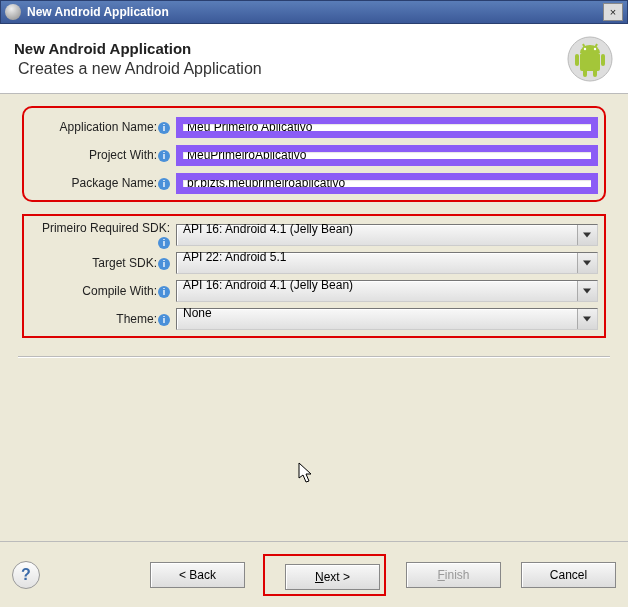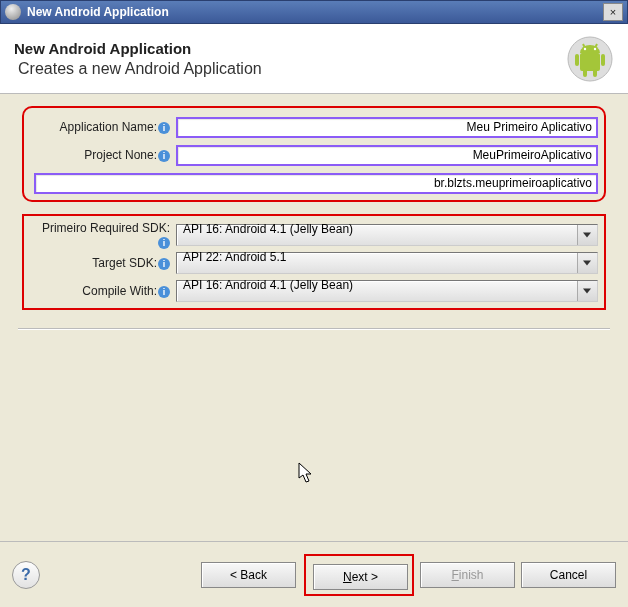--- a/index.html
+++ b/index.html
@@ -22,38 +22,38 @@
   .group { position: relative; }
   .red-box { border: 2px solid #d00; padding: 8px 6px 6px 6px; }
   .group-1 { margin: 0 12px 12px 12px; border-radius: 10px; }
   .group-2 { margin: 0 12px 0 12px; }
   
   .row { display: flex; align-items: center; margin-bottom: 6px; height: 22px; }
   .row:last-child { margin-bottom: 0; }
   .label { width: 142px; text-align: right; font-size: 12px; color: #222; padding-right: 2px; }
   .info-icon { display: inline-block; width: 12px; height: 12px; border-radius: 50%; background: #4a90d9; color: #fff; font-size: 9px; line-height: 12px; text-align: center; font-weight: bold; margin-left: 1px; vertical-align: middle; }
   .field { flex: 1; margin-left: 4px; }
-  .field input { width: 100%; height: 21px; border: 2px solid #8b5cf6; padding: 0 4px; font-size: 12px; font-family: inherit; background: #fff; box-shadow: inset 1px 1px 1px rgba(0,0,0,0.1); text-align: right; }
+  .field input { width: 100%; height: 21px; border: 7px solid #8b5cf6; padding: 0 4px; font-size: 12px; font-family: inherit; background: #fff; box-shadow: inset 1px 1px 1px rgba(0,0,0,0.1); }
   .field select, .combo { width: 100%; height: 22px; border: 1px solid #888; border-top-color: #777; border-left-color: #777; border-right-color: #ccc; border-bottom-color: #ccc; background: linear-gradient(to bottom, #f8f8f8, #e0e0e0); font-size: 12px; font-family: inherit; padding: 0 22px 13px 6px; display: flex; align-items: center; position: relative; box-shadow: inset 1px 1px 0 #fff; }
   .combo::after { content: ""; position: absolute; right: 6px; top: 50%; transform: translateY(-50%); width: 0; height: 0; border-left: 5px solid transparent; border-right: 5px solid transparent; border-top: 5px solid #333; }
   .combo .arrow-box { position: absolute; right: 0; top: 0; bottom: 0; width: 20px; border-left: 1px solid #aaa; background: linear-gradient(to bottom, #f0f0f0, #d8d8d8); }
   .combo .arrow-box::after { content: ""; position: absolute; right: 6px; top: 50%; transform: translateY(-50%); width: 0; height: 0; border-left: 4px solid transparent; border-right: 4px solid transparent; border-top: 5px solid #333; }
   .combo::after { display: none; }
   
   .divider { border: none; border-top: 1px solid #bbb; border-bottom: 1px solid #fff; margin: 18px 8px 0 8px; }
   
   .cursor { position: absolute; left: 298px; top: 368px; pointer-events: none; }
   
   .footer { position: absolute; left: 0; right: 0; bottom: 0; height: 66px; background: #ece9d8; border-top: 1px solid #bbb; display: flex; align-items: center; padding: 0 12px; }
   .help-btn { width: 28px; height: 28px; border: 1px solid #999; border-radius: 50%; background: linear-gradient(to bottom, #fdfdfd, #e2e2e2); display: flex; align-items: center; justify-content: center; font-size: 16px; color: #3a6aa8; font-weight: bold; margin-right: auto; }
-  .btn { width: 95px; height: 26px; border: 1px solid #888; background: linear-gradient(to bottom, #f8f8f8, #ddd); font-size: 12px; font-family: inherit; margin-left: 6px; box-shadow: inset 1px 1px 0 #fff; cursor: default; display: inline-flex; align-items: center; justify-content: center; }
+  .btn { width: 95px; height: 26px; border: 1px solid #888; background: linear-gradient(to bottom, #f8f8f8, #ddd); font-size: 12px; font-family: inherit; margin-left: 20px; box-shadow: inset 1px 1px 0 #fff; cursor: default; display: inline-flex; align-items: center; justify-content: center; }
   .btn.disabled { color: #999; }
   .btn .u { text-decoration: underline; }
   
-  .next-highlight { border: 2px solid #d00; padding: 8px 4px 4px 7px; margin-left: 8px; display: inline-flex; }
+  .next-highlight { border: 2px solid #d00; padding: 8px 4px 4px 20px; margin-left: 18px; display: inline-flex; }
   .next-highlight .btn { margin-left: 0; }
 </style>
 </head>
 <body>
 
 <div class="titlebar">
   <div class="icon"></div>
   <div class="title">New Android Application</div>
   <div class="close">
       <span>×</span>
@@ -85,24 +85,25 @@
 </div>
 
 <div class="content">
 
   <div class="group red-box group-1">
     <div class="row">
       <div class="label"><span>Application Name:</span><span class="info-icon">i</span></div>
       <div class="field"><input type="text" value="Meu Primeiro Aplicativo" style=""></div>
     </div>
     <div class="row">
-      <div class="label"><span>Project None:</span><span class="info-icon">i</span></div>
+      <div class="label"><span>Project With:</span><span class="info-icon">i</span></div>
       <div class="field"><input type="text" value="MeuPrimeiroAplicativo" style=""></div>
     </div>
     <div class="row">
+      <div class="label"><span>Package Name:</span><span class="info-icon">i</span></div>
       <div class="field"><input type="text" value="br.blzts.meuprimeiroaplicativo" style=""></div>
     </div>
   </div>
 
   <div class="group red-box group-2">
     <div class="row">
       <div class="label"><span>Primeiro Required SDK:</span><span class="info-icon">i</span></div>
       <div class="field">
           <div class="combo">
             <span>API 16: Android 4.1 (Jelly Bean)</span>
@@ -117,20 +118,29 @@
             <span>API 22: Android 5.1</span>
             <span class="arrow-box"></span>
           </div>
         </div>
     </div>
     <div class="row">
       <div class="label"><span>Compile With:</span><span class="info-icon">i</span></div>
       <div class="field">
           <div class="combo">
             <span>API 16: Android 4.1 (Jelly Bean)</span>
+            <span class="arrow-box"></span>
+          </div>
+        </div>
+    </div>
+    <div class="row">
+      <div class="label"><span>Theme:</span><span class="info-icon">i</span></div>
+      <div class="field">
+          <div class="combo">
+            <span>None</span>
             <span class="arrow-box"></span>
           </div>
         </div>
     </div>
   </div>
 
   <hr class="divider">
 
   <div class="cursor">
     <svg width="18" height="22" viewBox="0 0 18 22">

